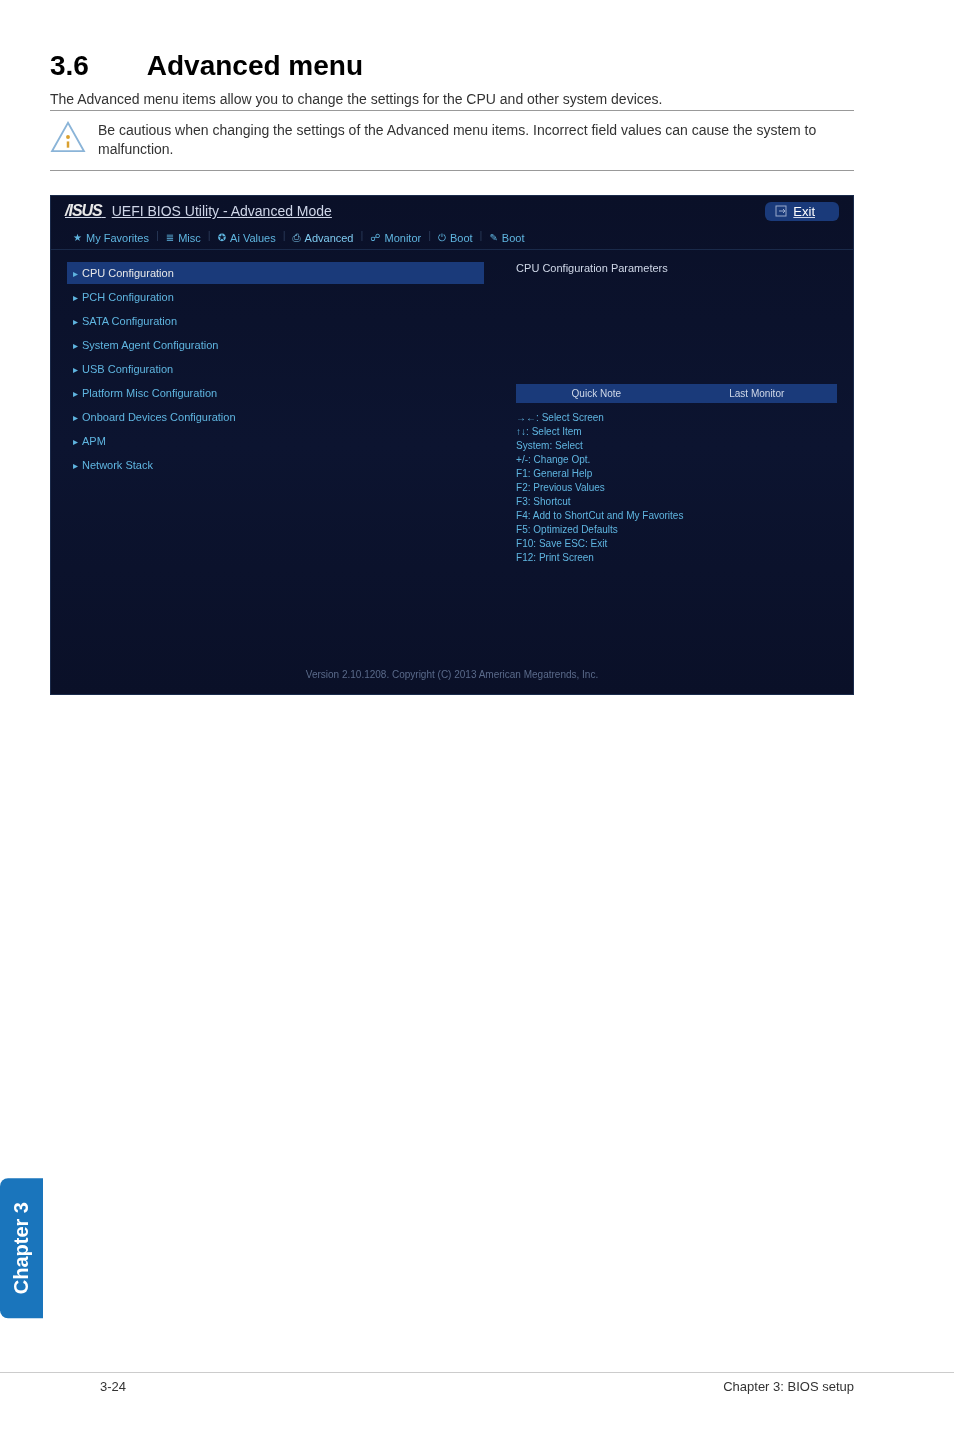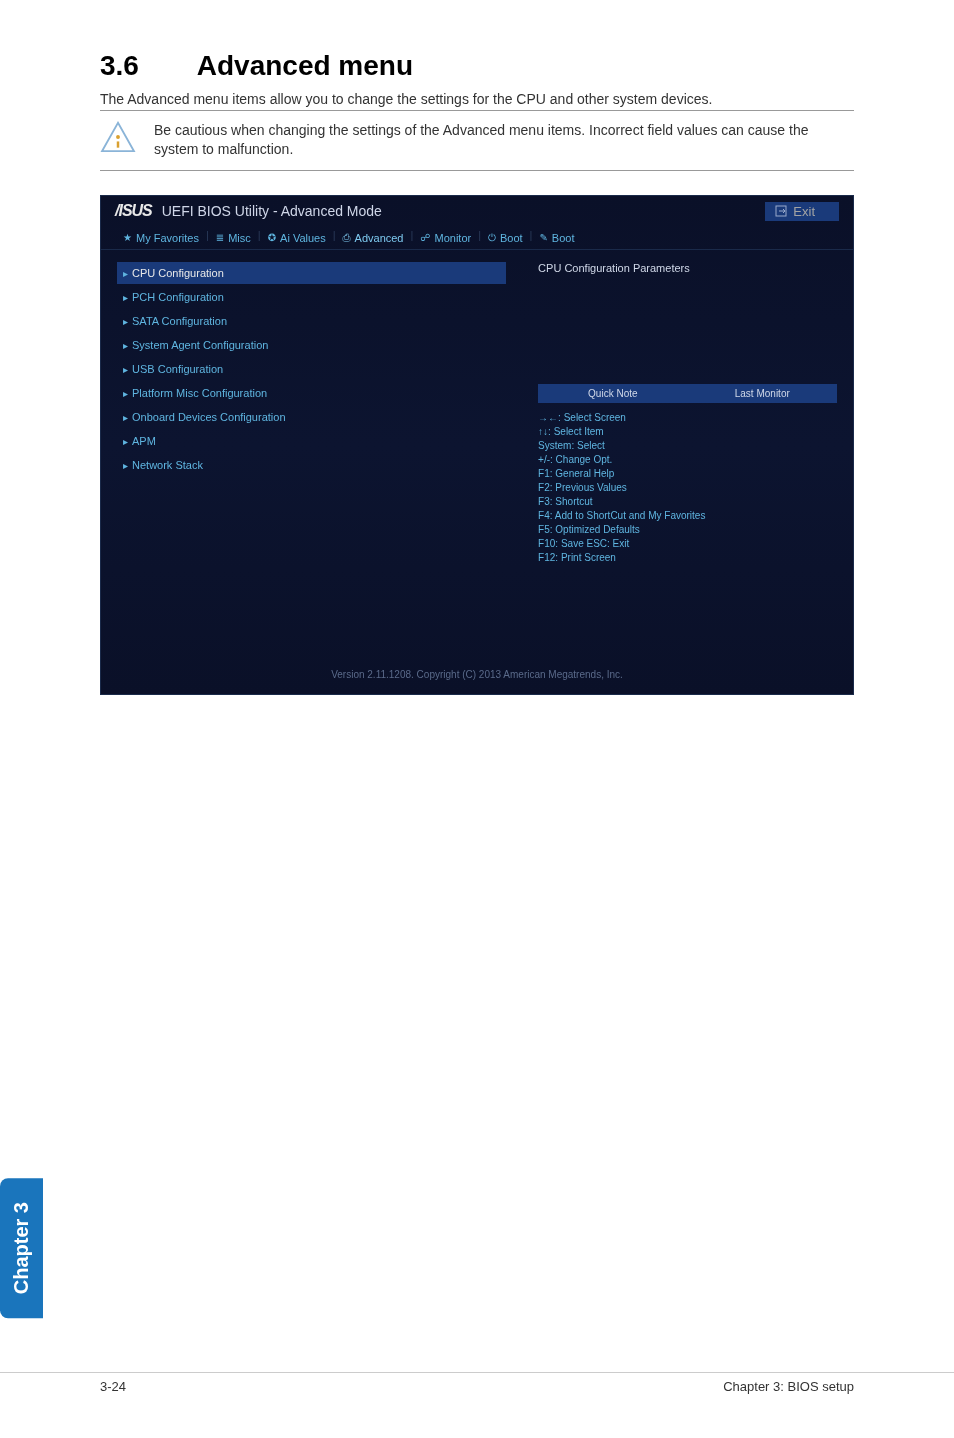--- a/index.html
+++ b/index.html
@@ -4,40 +4,40 @@
   <style>
     * { margin: 0; padding: 0; box-sizing: border-box; }
     body {
       font-family: Arial, Helvetica, sans-serif;
       background: #fff;
       width: 954px;
       height: 1438px;
       position: relative;
     }
     .page-content {
-      padding: 50px 100px 0 100px;
+      padding: 50px 100px 0 50px;
     }
     .section-title {
       font-size: 28px;
       font-weight: bold;
       margin-bottom: 8px;
     }
     .section-num {
       display: inline-block;
       width: 90px;
     }
     .intro-text {
       font-size: 14px;
       color: #333;
       line-height: 1.4;
     }
     .caution-box {
       display: flex;
       align-items: flex-start;
-      gap: 18px;
+      gap: 12px;
       border-top: 1px solid #999;
       border-bottom: 1px solid #999;
       padding: 10px 0;
       margin-bottom: 24px;
     }
     .caution-icon {
       width: 36px;
       height: 32px;
       flex-shrink: 0;
     }
@@ -54,41 +54,43 @@
       height: 500px;
       overflow: hidden;
     }
     .bios-titlebar {
       display: flex;
       justify-content: space-between;
       align-items: center;
       padding: 6px 14px;
       color: #cfd6e8;
       font-size: 14px;
+      text-decoration: underline;
     }
     .bios-logo {
       font-weight: bold;
       font-style: italic;
       letter-spacing: -1px;
       font-size: 16px;
       color: #e8e8e8;
     }
     .bios-title {
       font-size: 14px;
       color: #cfd6e8;
       margin-left: 6px;
     }
     .exit-btn {
       background: #1a3a7a;
-      color: #a3a3a3;
+      color: #ffffff;
       padding: 2px 24px 2px 10px;
       font-size: 13px;
       display: flex;
       align-items: center;
       gap: 6px;
+      border-radius: 6px;
     }
     .exit-btn svg { width: 12px; height: 12px; }
     .main-tabs {
       display: flex;
       gap: 2px;
       padding: 2px 18px;
       color: #5fb5e0;
       font-size: 11px;
       border-bottom: 1px solid #1a2a4a;
     }
@@ -290,21 +292,21 @@
           <li>F1: General Help</li>
           <li>F2: Previous Values</li>
           <li>F3: Shortcut</li>
           <li>F4: Add to ShortCut and My Favorites</li>
           <li>F5: Optimized Defaults</li>
           <li>F10: Save  ESC: Exit</li>
           <li>F12: Print Screen</li>
         </ul>
       </div>
     </div>
-    <div class="bios-footer">Version 2.11.1208. Copyright (C) 2013 American Megatrends, Inc.</div>
+    <div class="bios-footer">Version 2.10.1208. Copyright (C) 2013 American Megatrends, Inc.</div>
   </div>
 </div>
 
 <div class="side-tab">Chapter 3</div>
 
 <div class="page-footer">
   <span>3-24</span>
   <span>Chapter 3: BIOS setup</span>
 </div>
 

